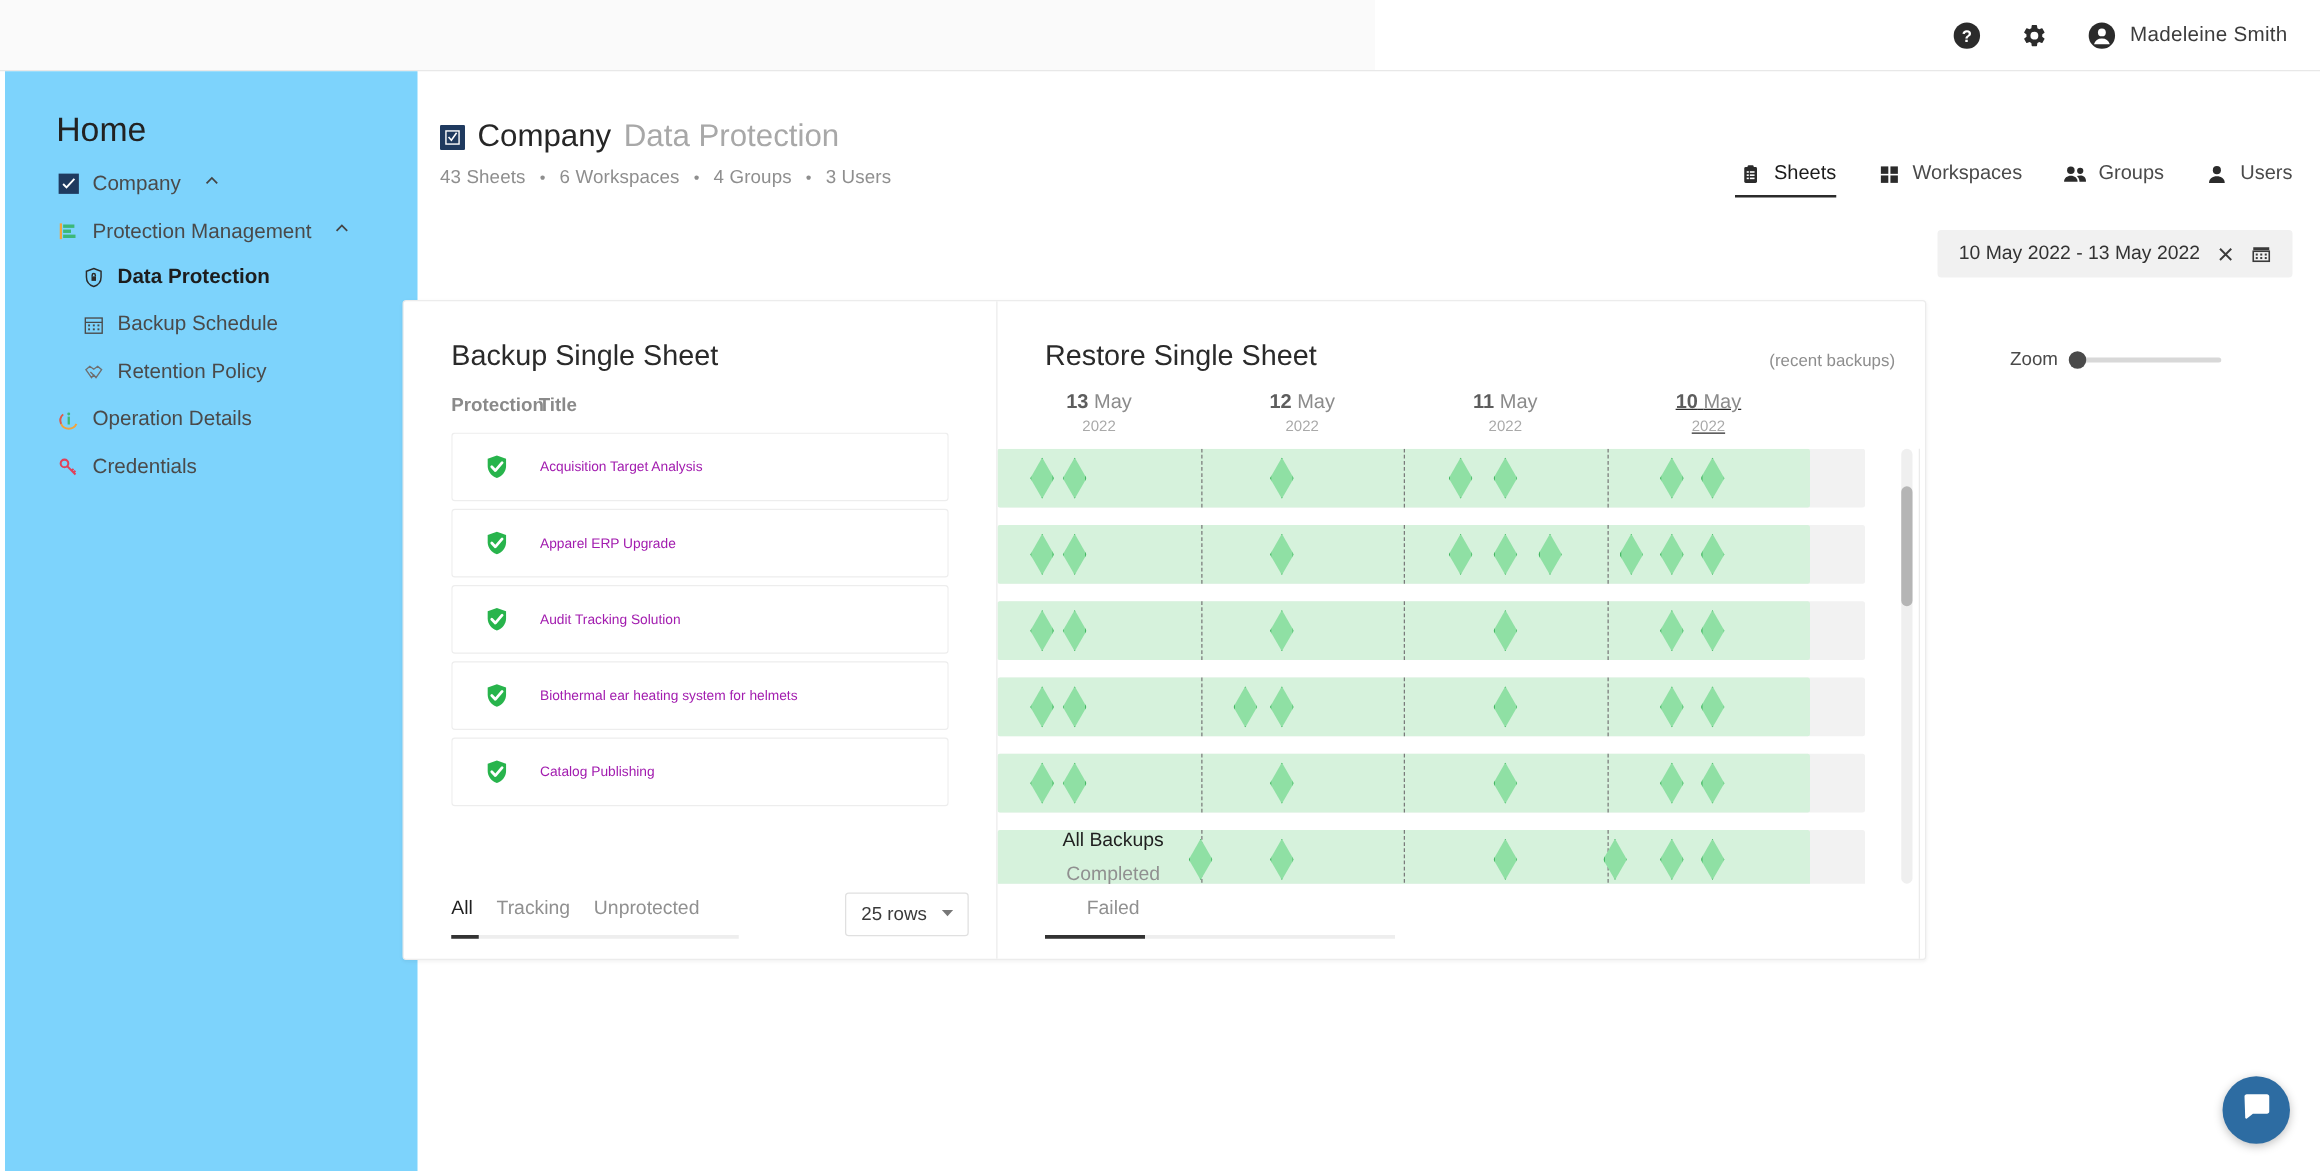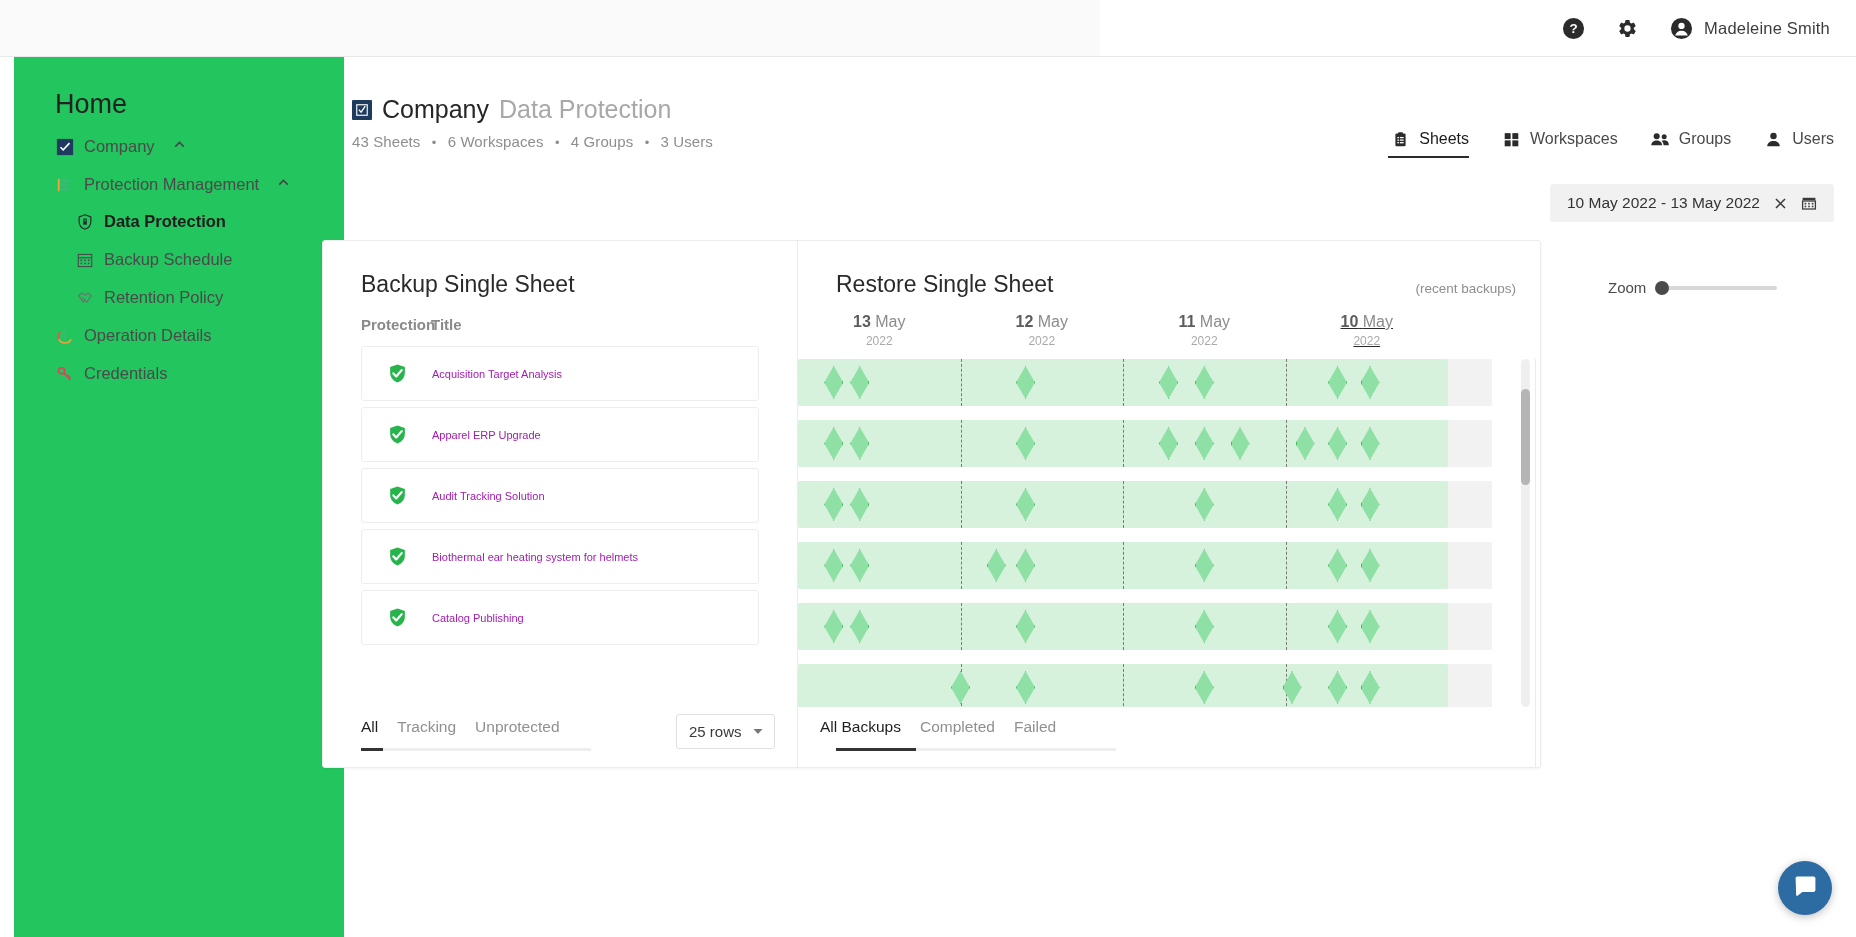--- a/index.html
+++ b/index.html
@@ -24,21 +24,21 @@
   }
   .topbar-right{
     position:absolute; right:26px; top:0; height:56px;
     display:flex; align-items:center; gap:30px;
   }
   .ticon{ width:24px; height:24px; display:flex; align-items:center; justify-content:center; cursor:pointer;}
   .user-chip{ display:flex; align-items:center; gap:11px; cursor:pointer;}
   .user-name{ font-size:16.5px; color:#3d3d3d; letter-spacing:.2px;}
 
   
-  .sidebar{ position:absolute; left:14px; top:57px; width:330px; height:880px; background:#22c55e;}
+  .sidebar{ position:absolute; left:4px; top:57px; width:330px; height:880px; background:#7dd3fc;}
   .side-home{ position:absolute; left:41px; top:32px; font-size:27px; color:#222; font-weight:400;}
   .side-item{ position:absolute; display:flex; align-items:center; gap:10px; cursor:pointer; }
   .side-item .ico{ width:19px; height:19px; display:flex; align-items:center; justify-content:center; flex:0 0 auto;}
   .side-lbl{ font-size:16.5px; color:#4a4a4a;}
   .side-lbl.active{ color:#1d1d1d; font-weight:700;}
   .chev{ margin-left:6px; display:inline-block;}
 
   
   .main{ position:absolute; left:330px; top:57px; width:1526px; height:880px;}
   .hdr-title{ position:absolute; left:22px; top:38px; display:flex; align-items:center; gap:10px;}
@@ -538,21 +538,21 @@
               <div class="diamond" style="left: 539.5px;"></div>
               <div class="diamond" style="left: 572px;"></div>
             </div>
           </div>
       </div>
       <div class="tl-divider"></div>
       <div class="tl-scroll">
         <div class="tl-thumb"></div>
       </div>
 
-      <div class="tabs-row" style="left:22px;">
+      <div class="tabs-row" style="left:52px;flex-direction:column;">
         <span class="tab sel">All Backups</span>
         <span class="tab">Completed</span>
         <span class="tab">Failed</span>
       </div>
       <div class="tabs-underline" style="left:38px; width:280px;">
         <div class="active-seg" style="width:80px;"></div>
       </div>
     </div>
   </div>
 </div>

